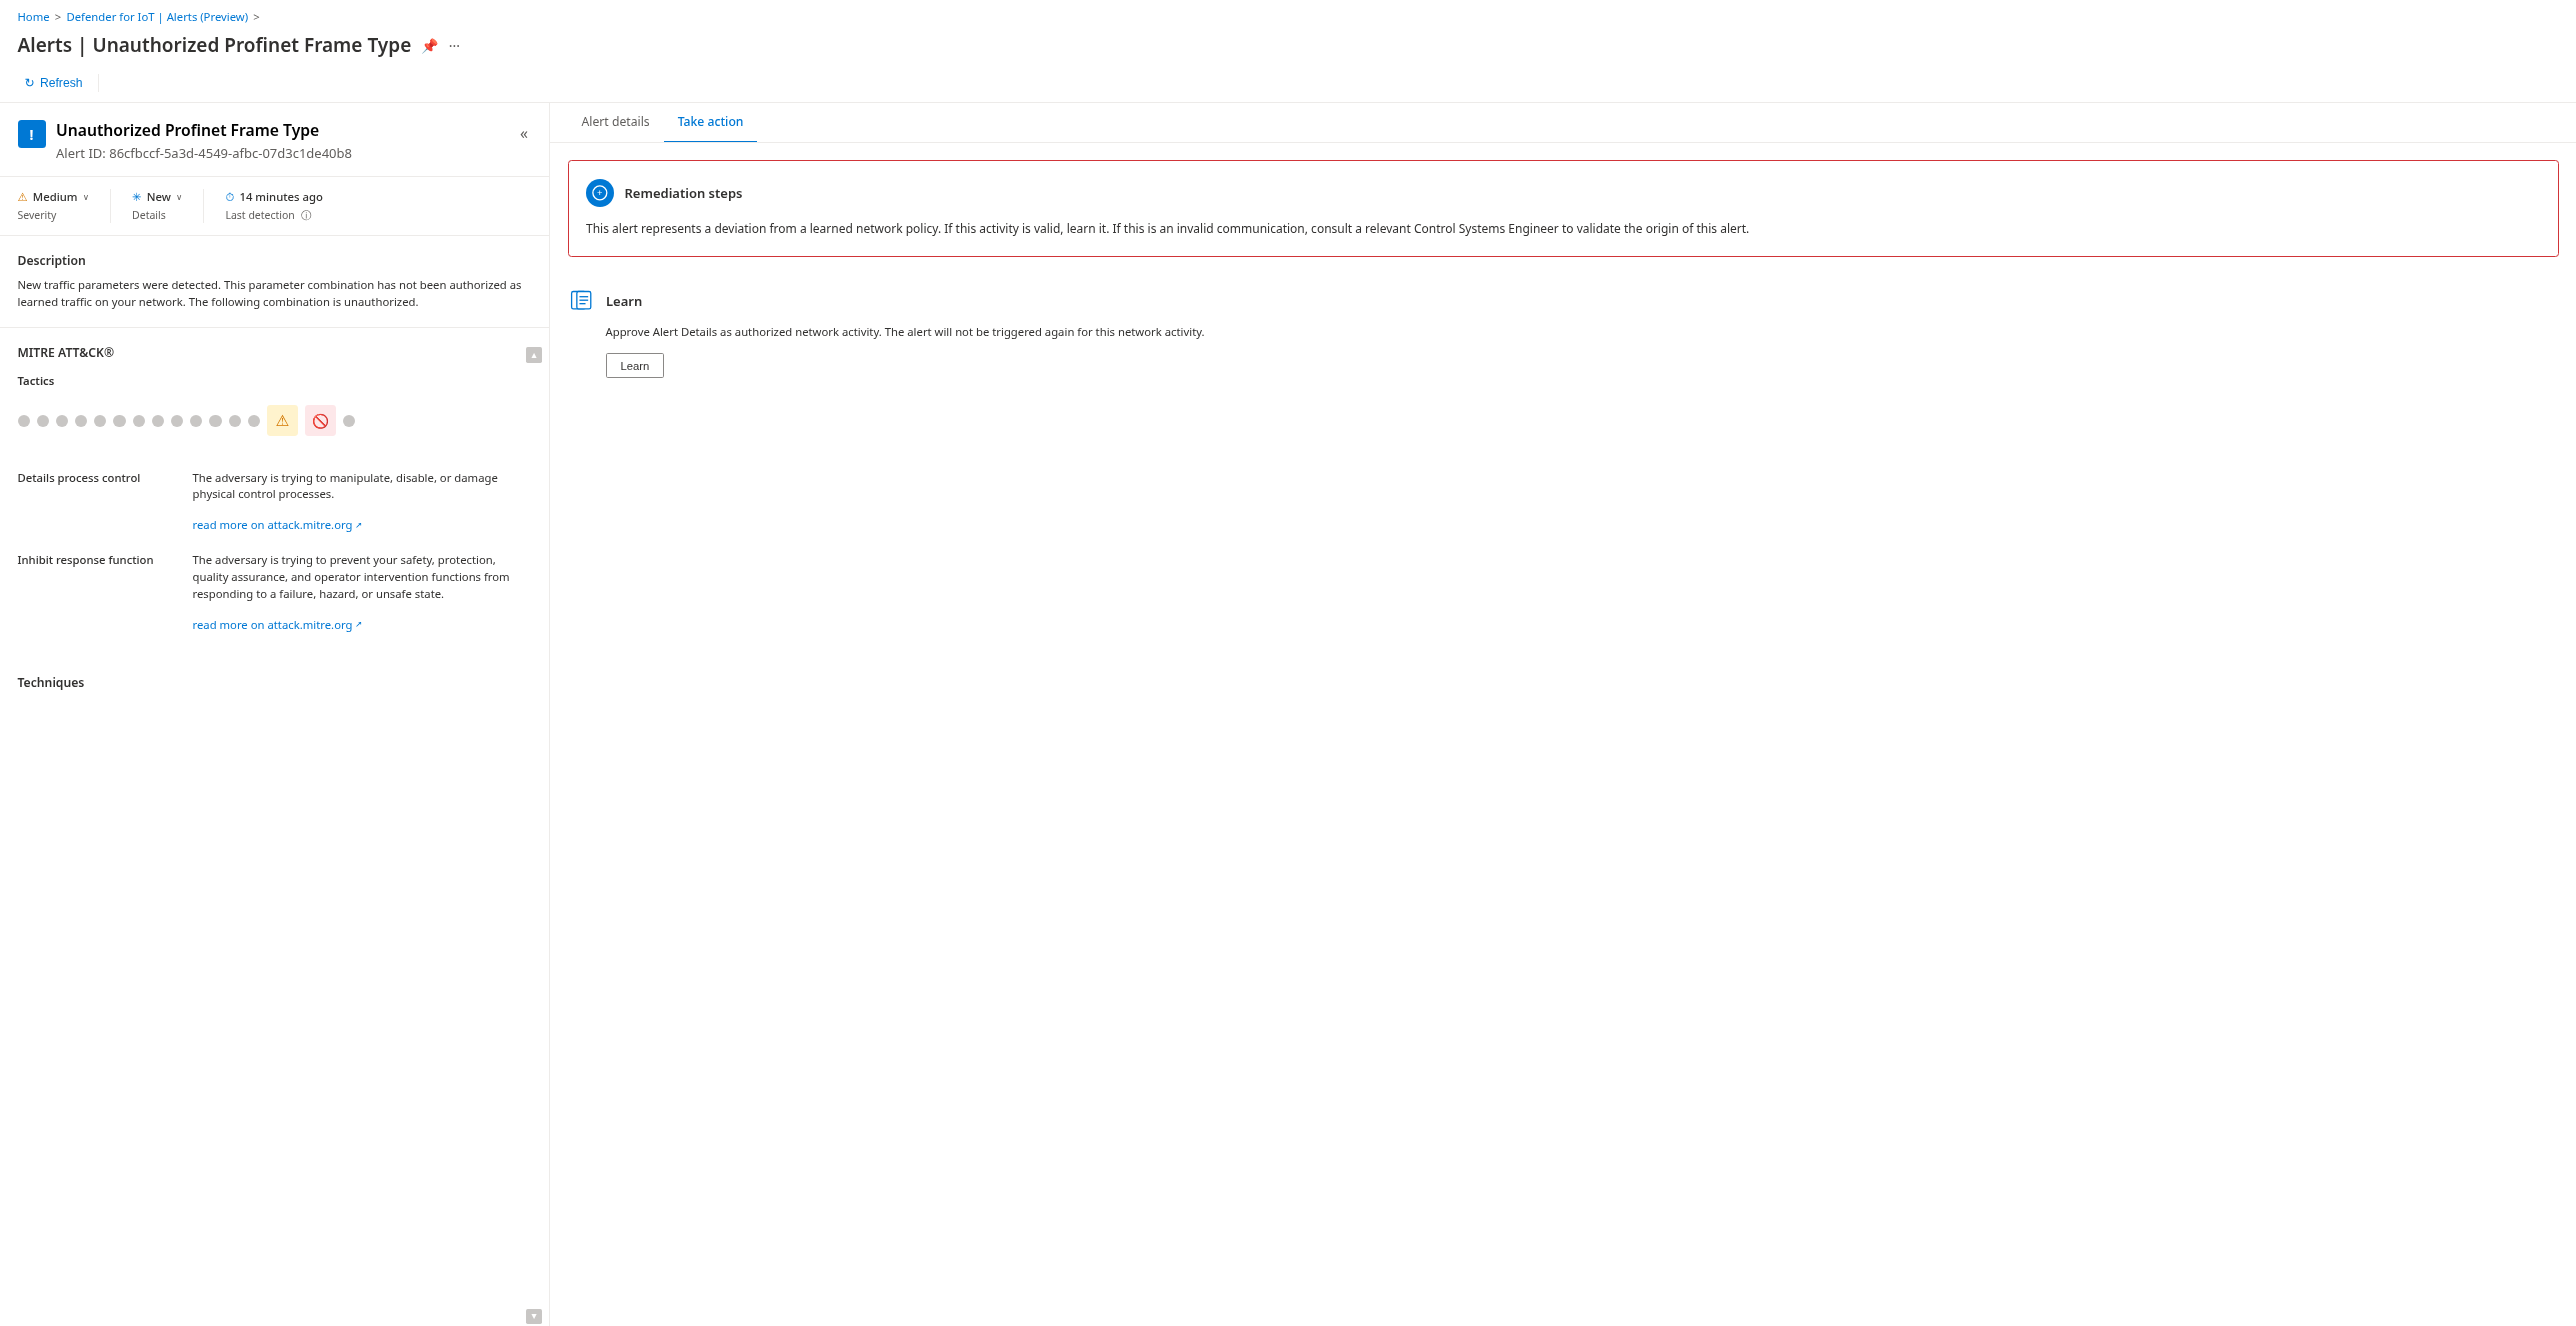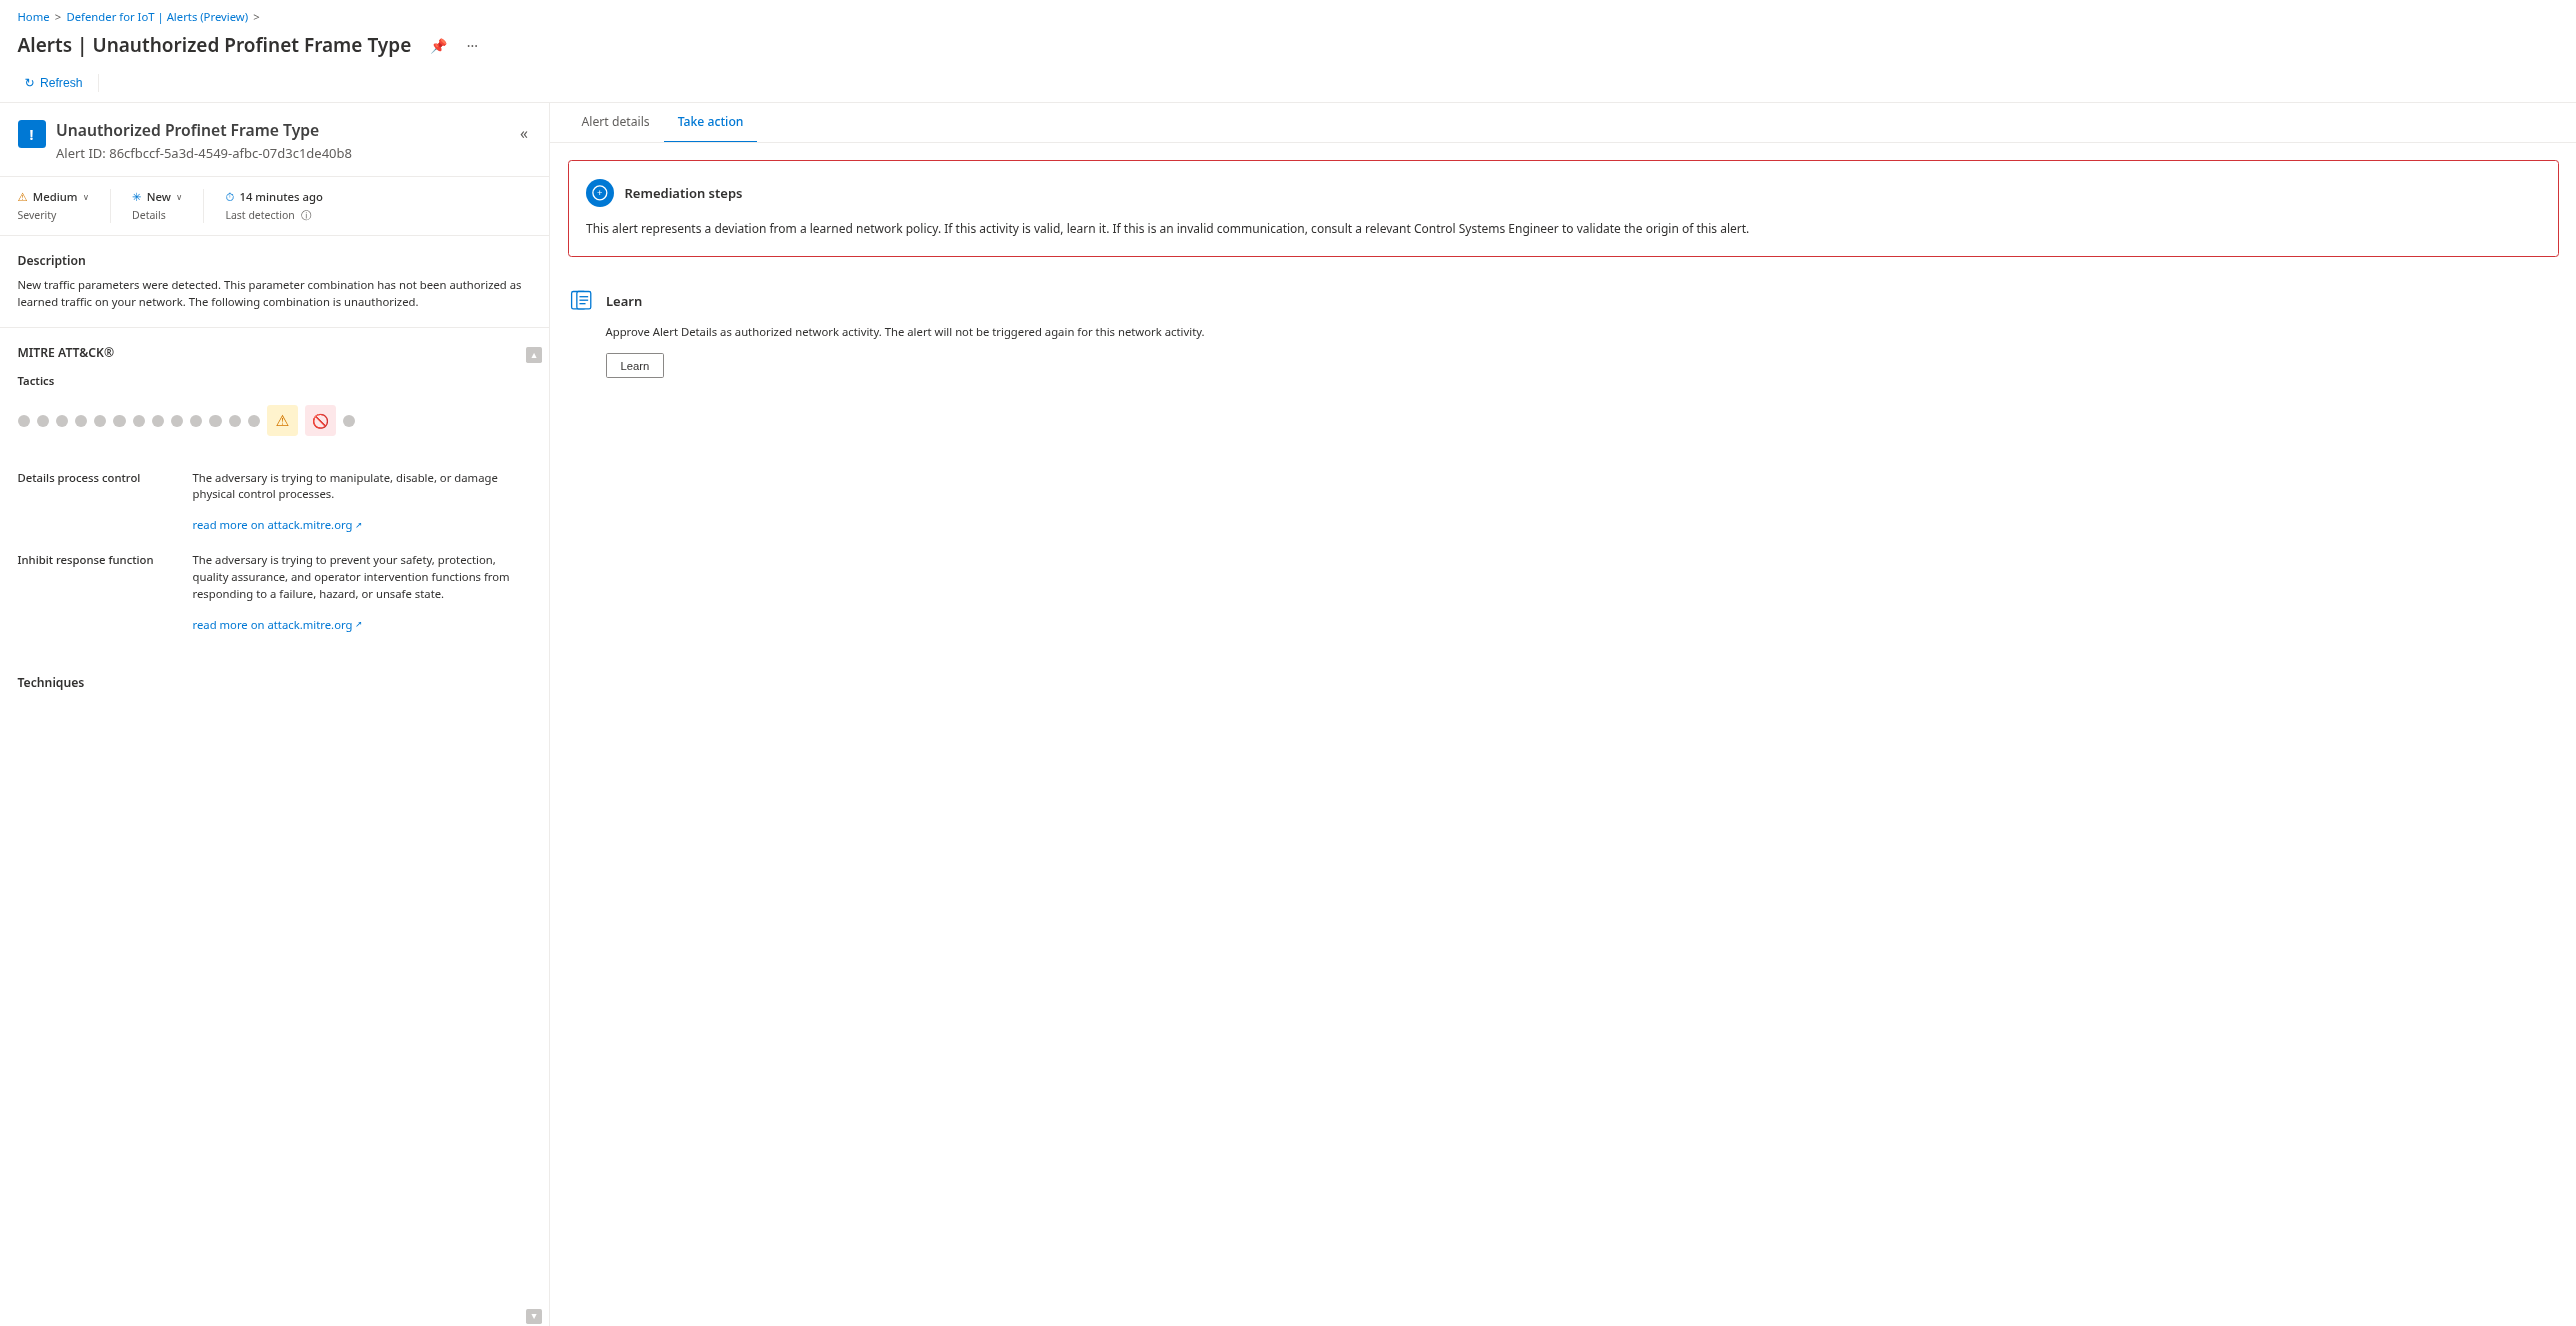--- a/index.html
+++ b/index.html
@@ -3,38 +3,38 @@
   <meta charset="utf-8">
   <style>
     * { box-sizing: border-box; margin: 0; padding: 0; }
     body { font-family: 'Segoe UI', system-ui, sans-serif; font-size: 12.2px; color: #323130; background: #fff; }
 
     .breadcrumb { display: flex; align-items: center; gap: 5.2px; padding: 8.7px 17.5px 3.5px; font-size: 11.3px; color: #0078d4; }
     .breadcrumb span { color: #605e5c; }
     .breadcrumb a { color: #0078d4; text-decoration: none; }
     .breadcrumb .sep { color: #605e5c; }
 
-    .page-title-row { display: flex; align-items: center; gap: 19px; padding: 5.2px 17.5px 8.7px; }
+    .page-title-row { display: flex; align-items: center; gap: 10px; padding: 5.2px 17.5px 8.7px; }
     .page-title { font-size: 19px; font-weight: 600; color: #323130; }
     .title-icon { color: #605e5c; cursor: pointer; font-size: 14px; }
 
     .toolbar { display: flex; align-items: center; gap: 8.7px; padding: 5.2px 17.5px 8.7px; border-bottom: 0.9px solid #edebe9; }
     .refresh-btn { display: flex; align-items: center; gap: 5.2px; background: none; border: none; cursor: pointer; color: #0078d4; font-size: 12.2px; padding: 3.5px 7px; }
     .toolbar-divider { width: 0.9px; height: 17.5px; background: #edebe9; }
 
     .main-layout { display: flex; height: calc(100vh - 96px); }
 
     
     .left-panel { width: 550px; min-width: 550px; border-right: 0.9px solid #edebe9; overflow: hidden; display: flex; flex-direction: column; position: relative; }
 
     .alert-header { padding: 15.7px 17.5px 14px; border-bottom: 0.9px solid #edebe9; }
     .alert-title-row { display: flex; align-items: flex-start; justify-content: space-between; }
     .alert-icon-title { display: flex; align-items: flex-start; gap: 10.5px; }
     .shield-icon { width: 28px; height: 28px; background: #0078d4; border-radius: 3.5px; display: flex; align-items: center; justify-content: center; color: white; font-weight: bold; font-size: 14px; flex-shrink: 0; margin-top: 1.7px; }
-    .alert-title-text { font-size: 15.7px; font-weight: 600; color: #404040; }
+    .alert-title-text { font-size: 15.7px; font-weight: 600; color: #000000; }
     .alert-id { font-size: 13px; color: #605e5c; margin-top: 3.5px; }
     .collapse-icon { color: #605e5c; cursor: pointer; font-size: 15.7px; padding: 3.5px; }
 
     .alert-meta { display: flex; padding: 12.2px 17.5px; border-bottom: 0.9px solid #edebe9; gap: 0; }
     .meta-item { display: flex; flex-direction: column; gap: 3.5px; padding-right: 21px; border-right: 0.9px solid #edebe9; margin-right: 21px; }
     .meta-item:last-child { border-right: none; margin-right: 0; }
     .meta-label { font-size: 10.5px; color: #605e5c; }
     .meta-value { display: flex; align-items: center; gap: 5.2px; font-size: 11.3px; font-weight: 500; cursor: pointer; }
     .meta-value .chevron { font-size: 8.7px; color: #605e5c; }
     .severity-warning { color: #d47800; }

